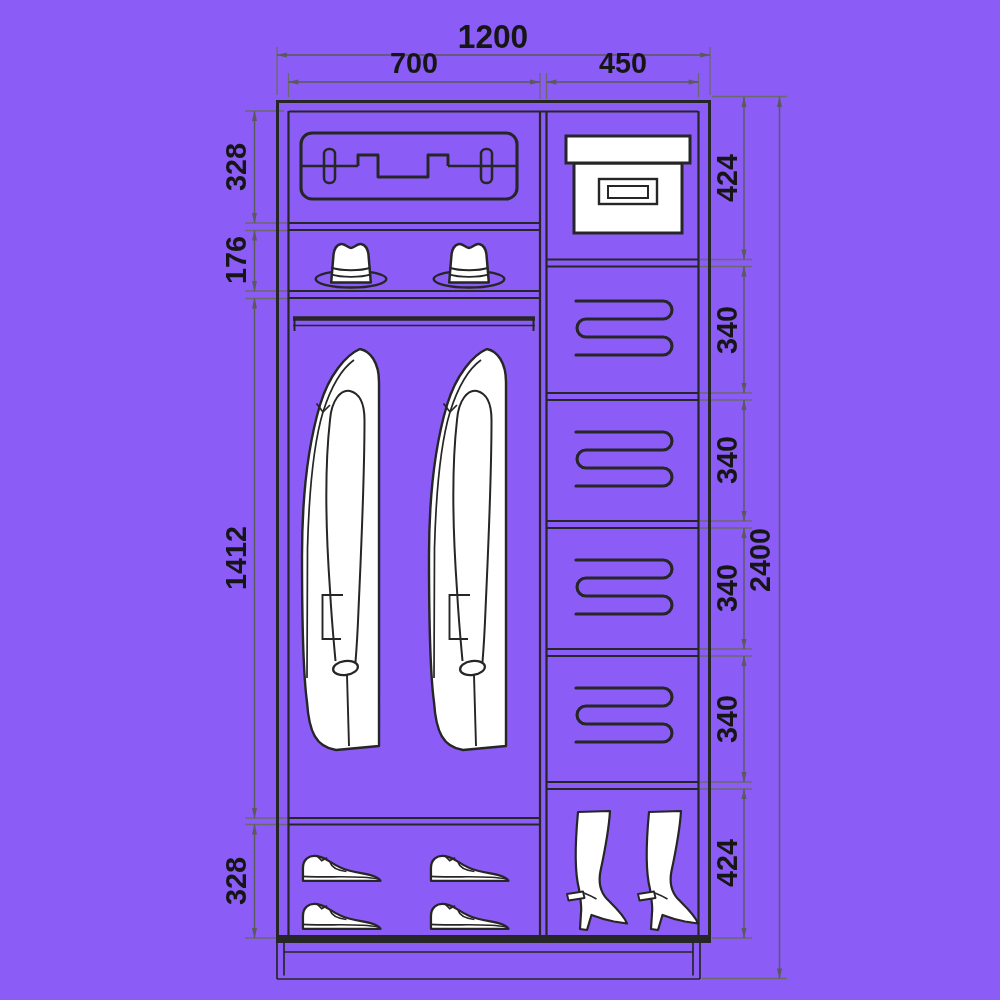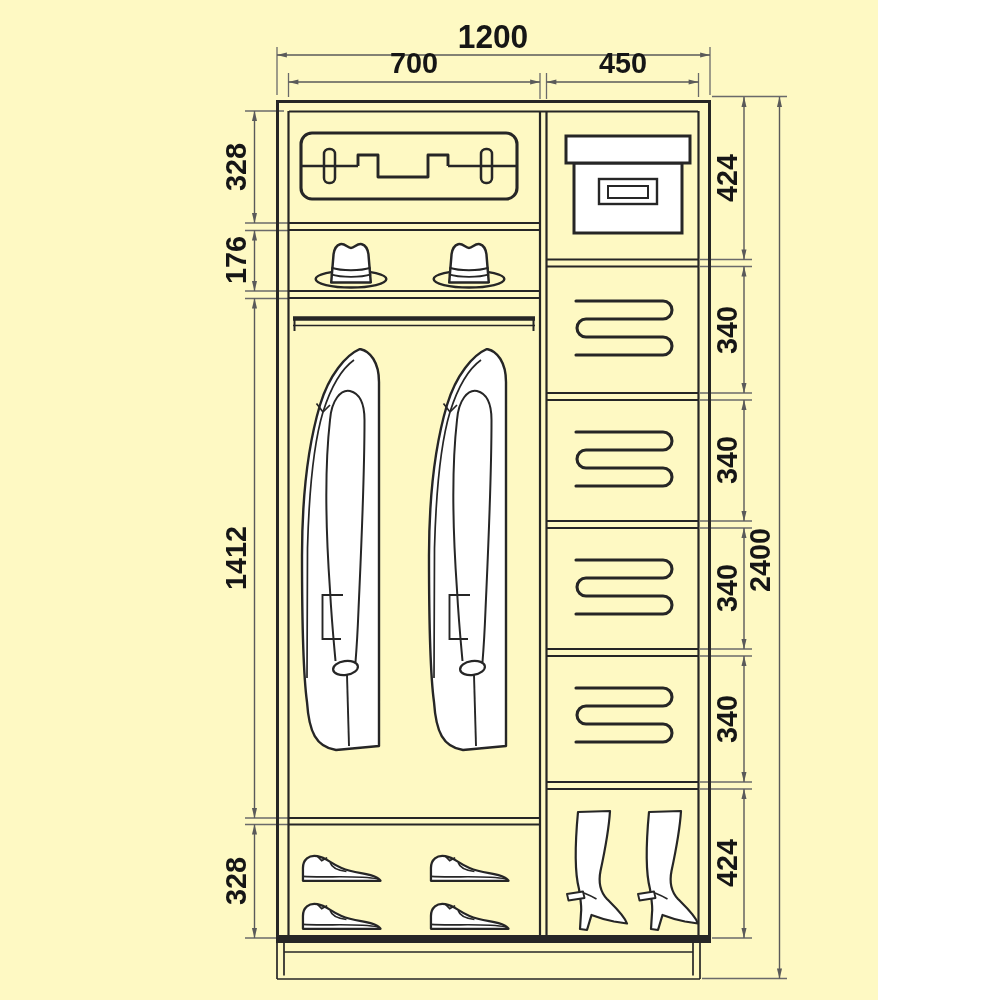--- a/index.html
+++ b/index.html
@@ -1,16 +1,16 @@
 <!DOCTYPE html>
 <html><head>
 <meta charset="utf-8">
 <style>
   html,body{margin:0;padding:0;background:#ffffff;}
-  .canvas{position:relative;width:878px;height:1000px;background:#fef9c3;overflow:hidden;
+  .canvas{position:relative;width:1000px;height:1000px;background:#8b5cf6;overflow:hidden;
           font-family:"Liberation Sans",sans-serif;}
   .canvas svg{position:absolute;left:0;top:0;}
   .dim-label{position:absolute;font-weight:700;font-size:30px;color:#161616;
              transform:translate(-50%,-50%) scaleX(.96);white-space:nowrap;line-height:1;}
   .dim-label.rot{transform:translate(-50%,-50%) rotate(-90deg) scaleX(.96);}
   .dim-label.big{font-size:33px;}
 </style>
 </head>
 <body>
 

